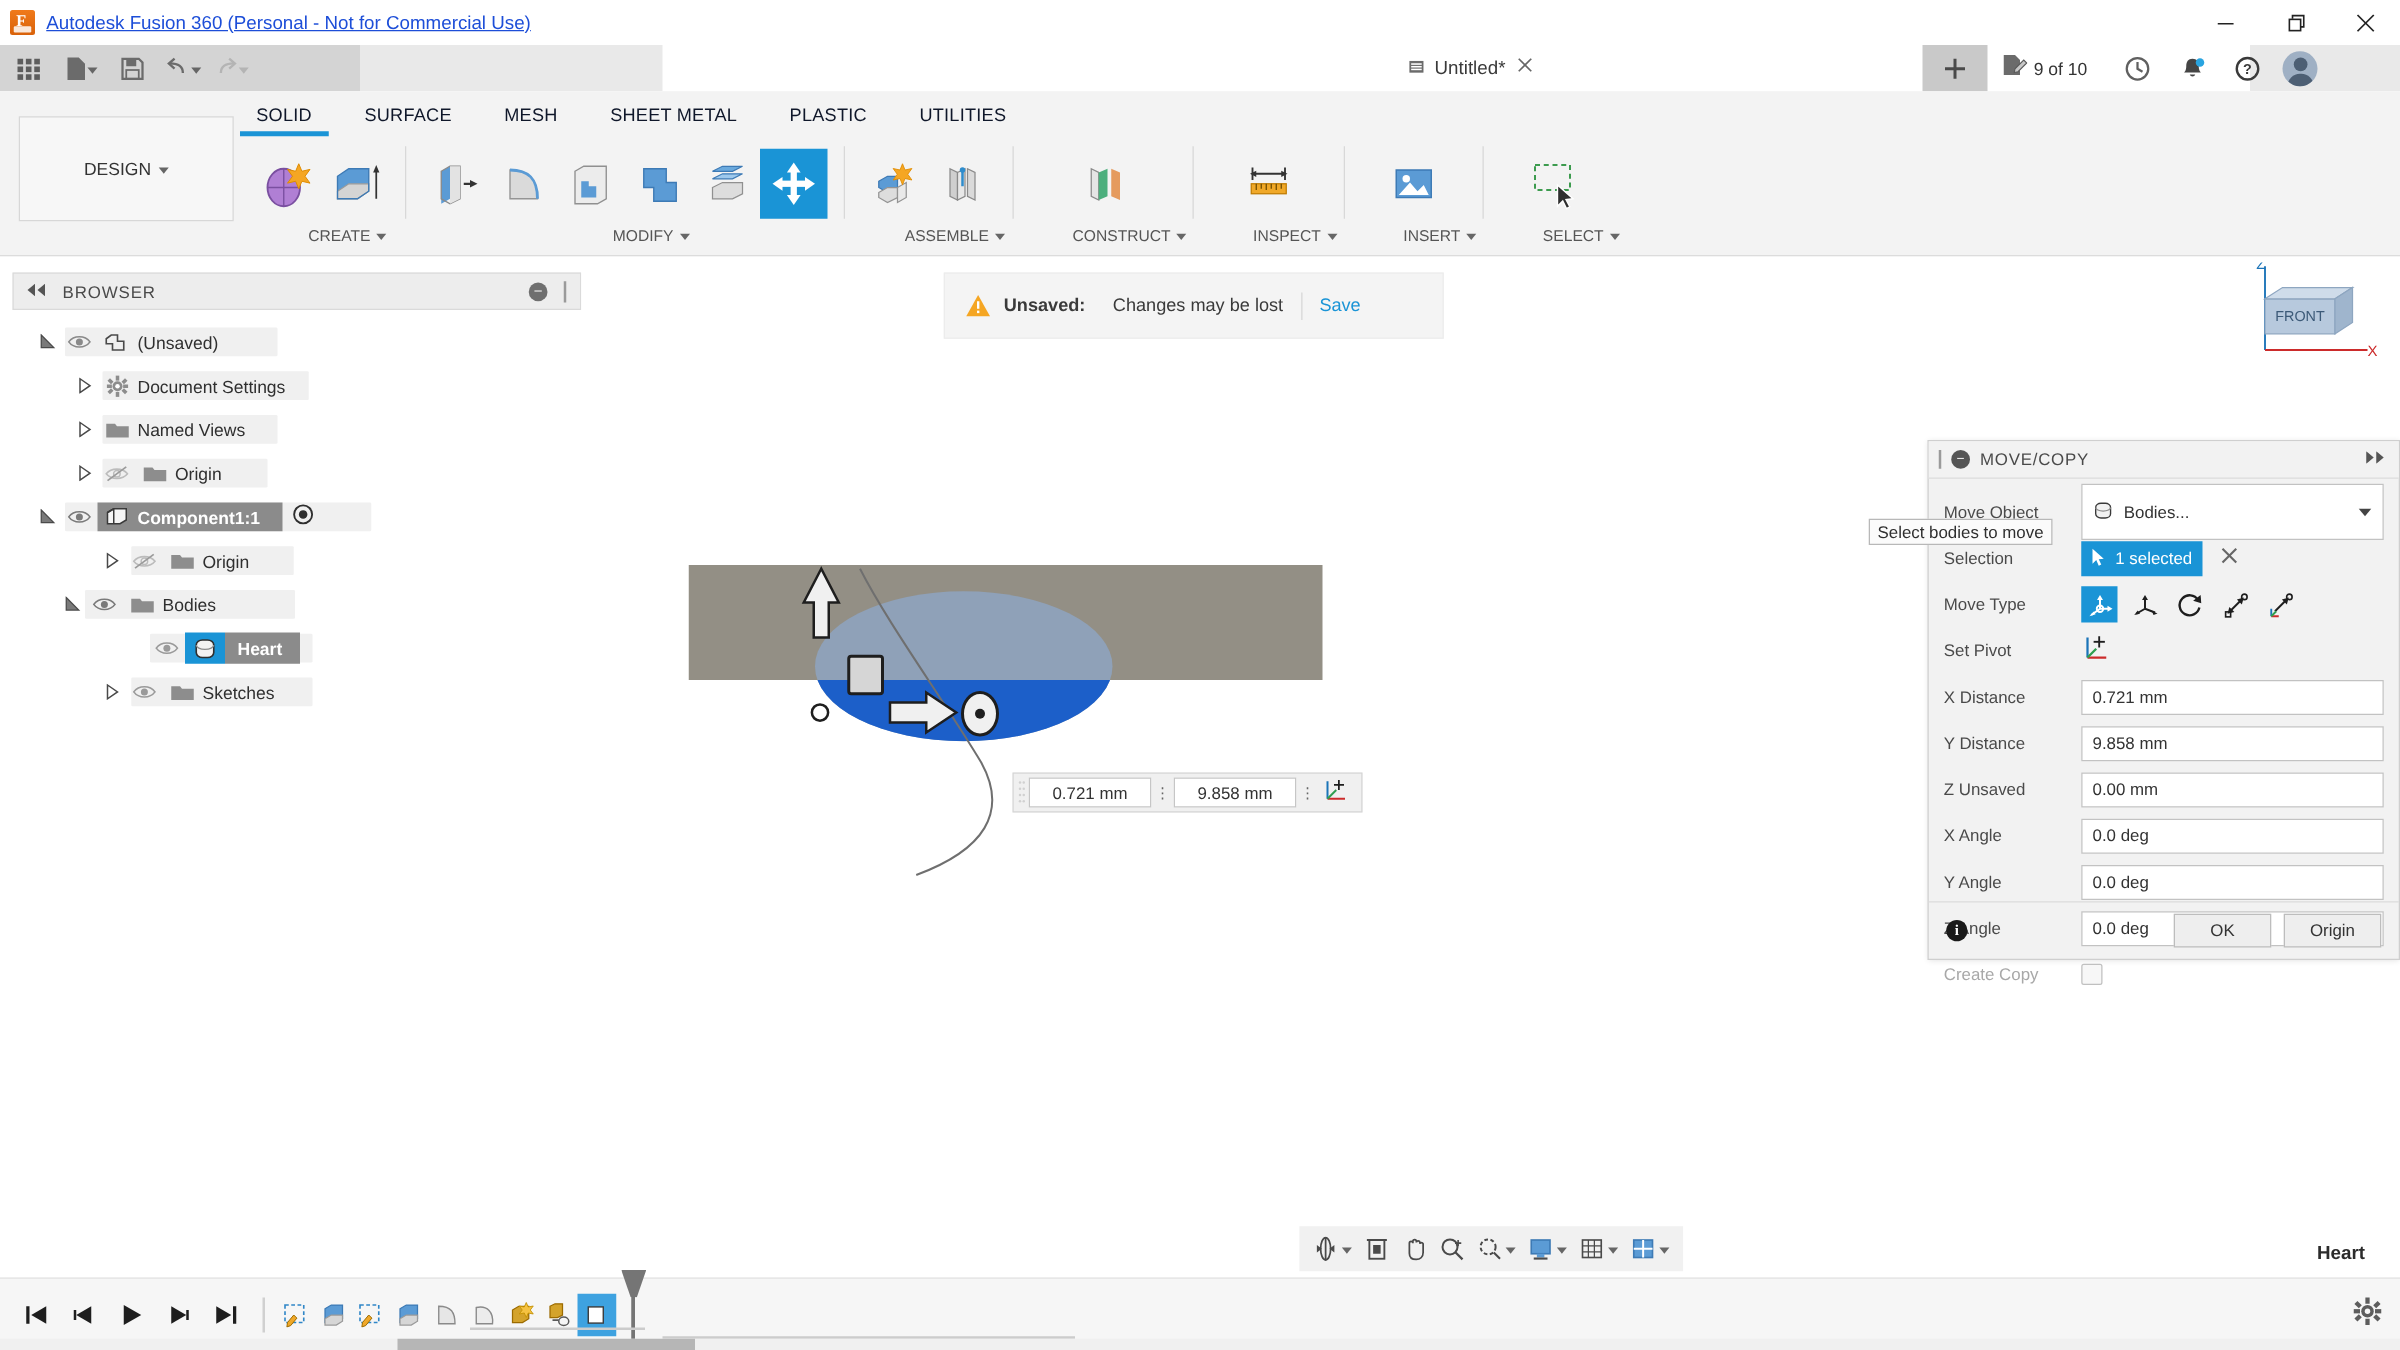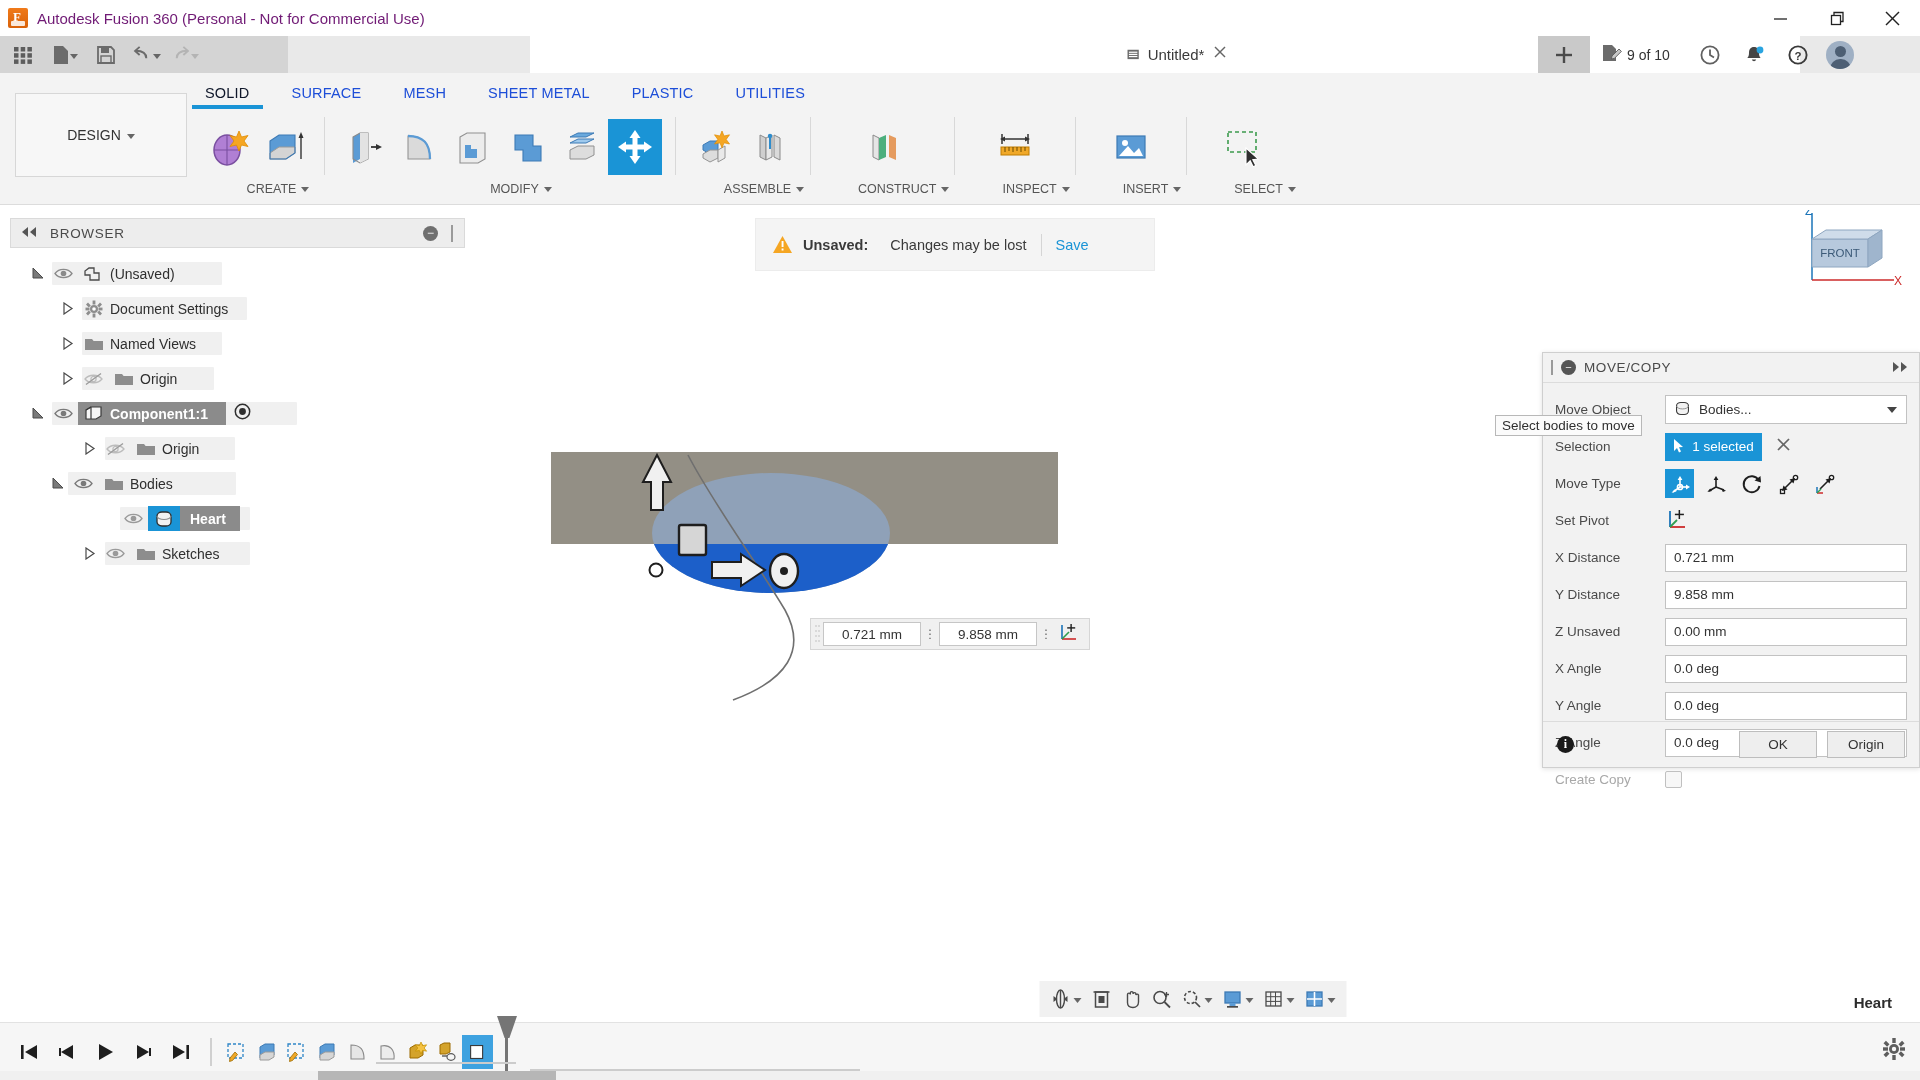--- a/index.html
+++ b/index.html
@@ -24,21 +24,21 @@
   .app-icon::after {
     content: "F"; position: absolute; left: 5px; top: 1px;
     color: #fff; font-size: 13px; font-weight: bold;
     font-family: "Liberation Serif", serif;
   }
   .app-icon::before {
     content: ""; position: absolute; left: 3px; bottom: 2px;
     width: 14px; height: 5px; background: rgba(255,255,255,.85);
     border-radius: 1px;
   }
-  .title-text { font-size: 15px; color: #701a75; }
+  .title-text { font-size: 15px; color: #1d4ed8; text-decoration: underline; }
   .win-btns { margin-left: auto; display: flex; height: 36px; }
   .win-btn {
     width: 56px; height: 36px; display: flex; align-items: center;
     justify-content: center; color: #222;
   }
   .win-btn svg { display: block; }
 
   
   .qat {
     position: absolute; left: 0; top: 36px; width: 1920px; height: 37px;
@@ -118,21 +118,21 @@
     position: absolute; left: 15px; top: 20px; width: 172px; height: 84px;
     border: 1px solid #d7d7d7; background: #f7f7f7;
     display: flex; align-items: center; justify-content: center;
     gap: 5px; font-size: 14px; color: #333;
   }
   .tabs-row {
     position: absolute; left: 205px; top: 6px; display: flex;
     align-items: flex-start;
   }
   .rtab {
-    font-size: 14.5px; color: #1d4ed8; padding: 6px 0 8px 0;
+    font-size: 14.5px; color: #0f172a; padding: 6px 0 8px 0;
     margin-right: 42px; position: relative; letter-spacing: .2px;
   }
   .rtab.active { color: #0f172a; }
   .rtab.active::after {
     content: ""; position: absolute; left: -13px; right: -13px; bottom: 0;
     height: 4px; background: #1a94d6;
   }
   .panels {
     position: absolute; left: 195px; top: 40px; display: flex;
     align-items: flex-start;
@@ -268,21 +268,21 @@
     width: 15px; height: 15px; border-radius: 50%; background: #555;
     color: #f2f2f2; font-size: 11px; text-align: center; line-height: 14px;
   }
   .dlg-title { font-size: 13.5px; color: #4a4a4a; letter-spacing: .6px; }
   .dlg-expand { position: absolute; right: 10px; color: #555; font-size: 11px; }
   .dlg-body { padding: 8px 12px 0 12px; }
   .drow { display: flex; align-items: center; height: 37px; }
   .dlabel { width: 110px; font-size: 13.5px; color: #4a4a4a; }
   .dlabel.dim { color: #a8a8a8; }
   .dselect {
-    flex: 1; height: 29px; background: #fff; border: 1px solid #c2c2c2;
+    flex: 1; height: 45px; background: #fff; border: 1px solid #c2c2c2;
     display: flex; align-items: center; padding: 0 7px; gap: 7px;
     font-size: 13.5px; color: #333; position: relative;
   }
   .dselect .caret {
     position: absolute; right: 9px; width: 0; height: 0;
     border-left: 5px solid transparent; border-right: 5px solid transparent;
     border-top: 6px solid #444;
   }
   .dsel-btn {
     background: #1a94d6; color: #fff; height: 28px; width: 97px;

